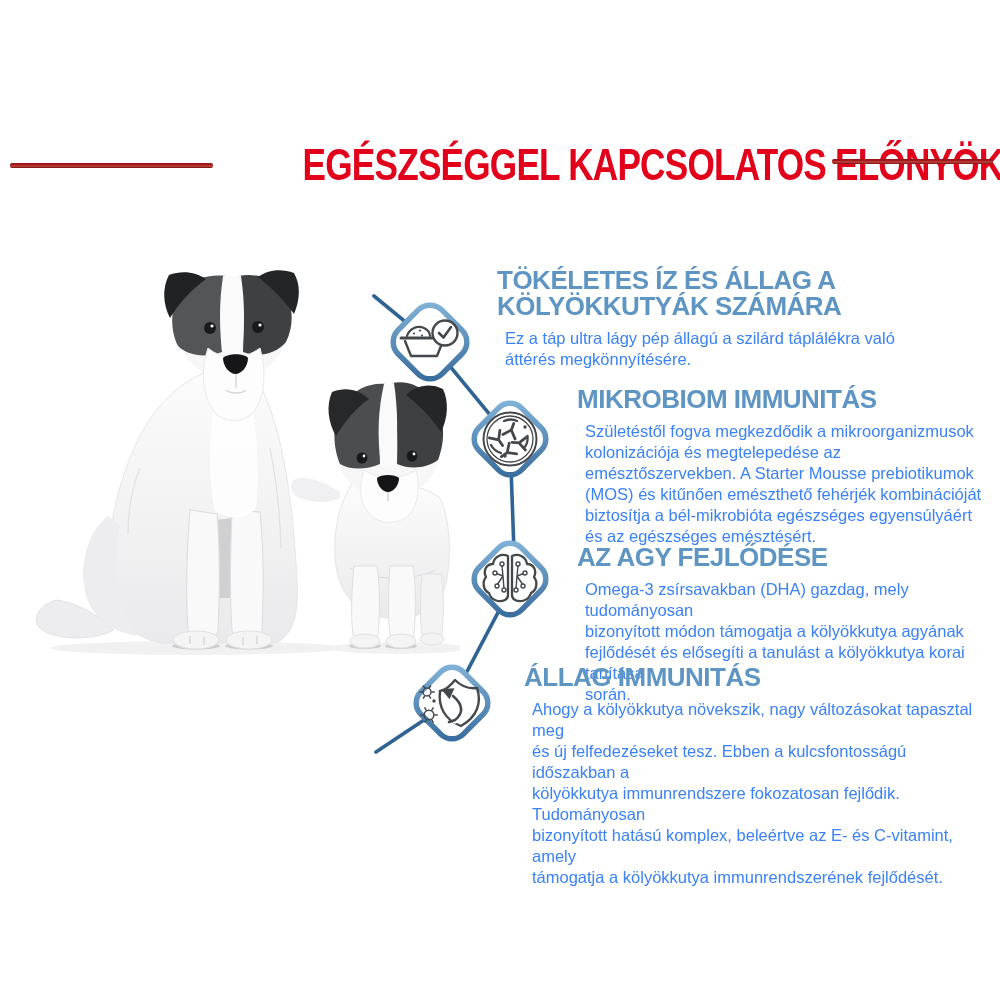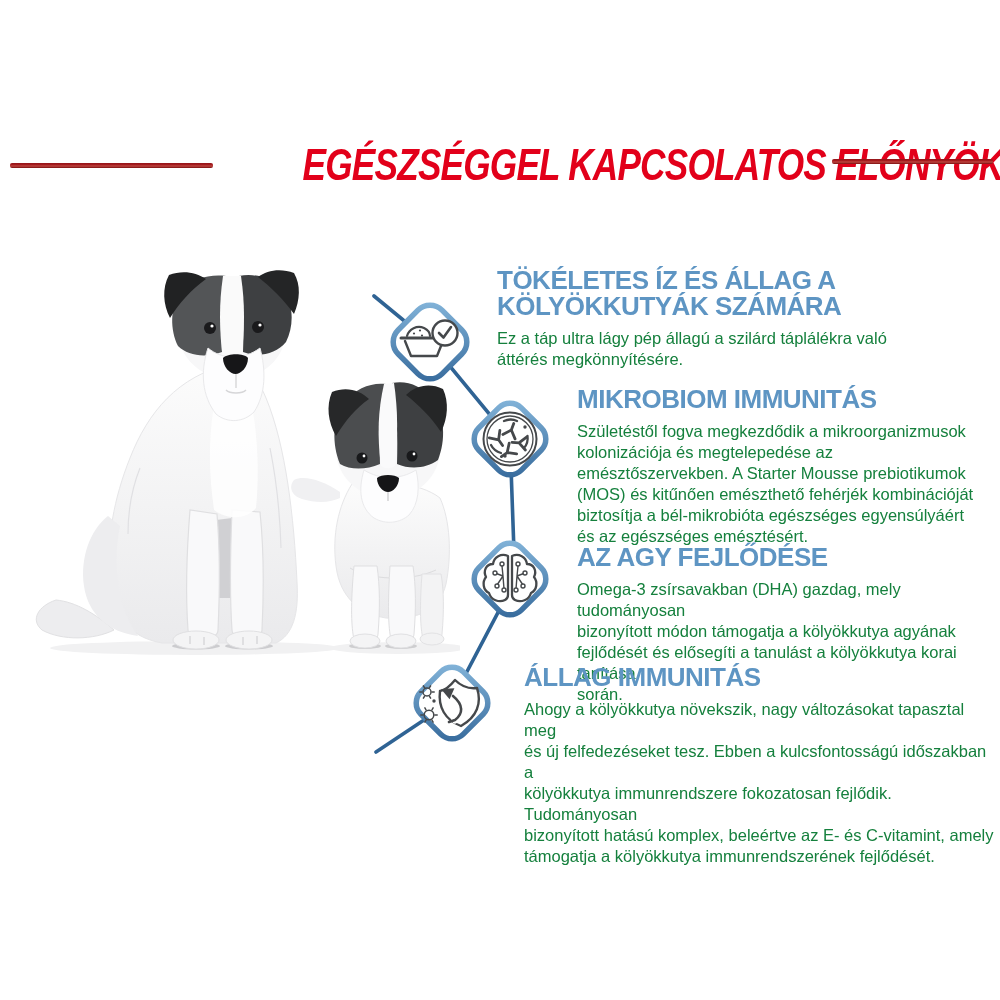--- a/index.html
+++ b/index.html
@@ -2,32 +2,32 @@
 <html><head>
 <meta charset="utf-8">
 <style>
   html,body{margin:0;padding:0;background:#fff;}
   #page{position:relative;width:1000px;height:1000px;background:#ffffff;overflow:hidden;
         font-family:"Liberation Sans",sans-serif;}
 
   
   .title-wrap{position:absolute;left:215px;top:143px;width:630px;text-align:center;}
   .title-wrap h1{margin:0;font-size:44px;line-height:44px;font-weight:bold;color:#e2001a;
-                 letter-spacing:-1px;white-space:nowrap;font-style:italic;}
+                 letter-spacing:-1px;white-space:nowrap;}
   .title-wrap h1 span{display:inline-block;transform:scaleX(0.8);transform-origin:center;}
   .rule{position:absolute;height:5px;border-radius:2px;
         background:linear-gradient(to bottom,#93151a 0%,#a91c1f 40%,#bf4a43 58%,#7d0c0f 100%);}
   .rule-left{left:10px;top:163px;width:203px;}
   .rule-right{left:832px;top:159px;width:161px;}
 
   
   .benefit{position:absolute;}
   .benefit h2{margin:0 0 9px 0;font-size:26px;line-height:26px;font-weight:bold;
               color:#5e95c3;letter-spacing:-0.5px;white-space:pre-line;}
-  .benefit p{margin:0;font-size:16.5px;line-height:21px;color:#15803d;white-space:pre-line;}
+  .benefit p{margin:8px;font-size:16.5px;line-height:21px;color:#3b82f6;white-space:pre-line;}
   #benefit-0{left:497px;top:267px;width:440px;}
   #benefit-1{left:577px;top:386px;width:420px;}
   #benefit-2{left:577px;top:544px;width:430px;}
   #benefit-3{left:524px;top:664px;width:470px;}
 
   
   .layer{position:absolute;}
 </style>
 </head>
 <body>

